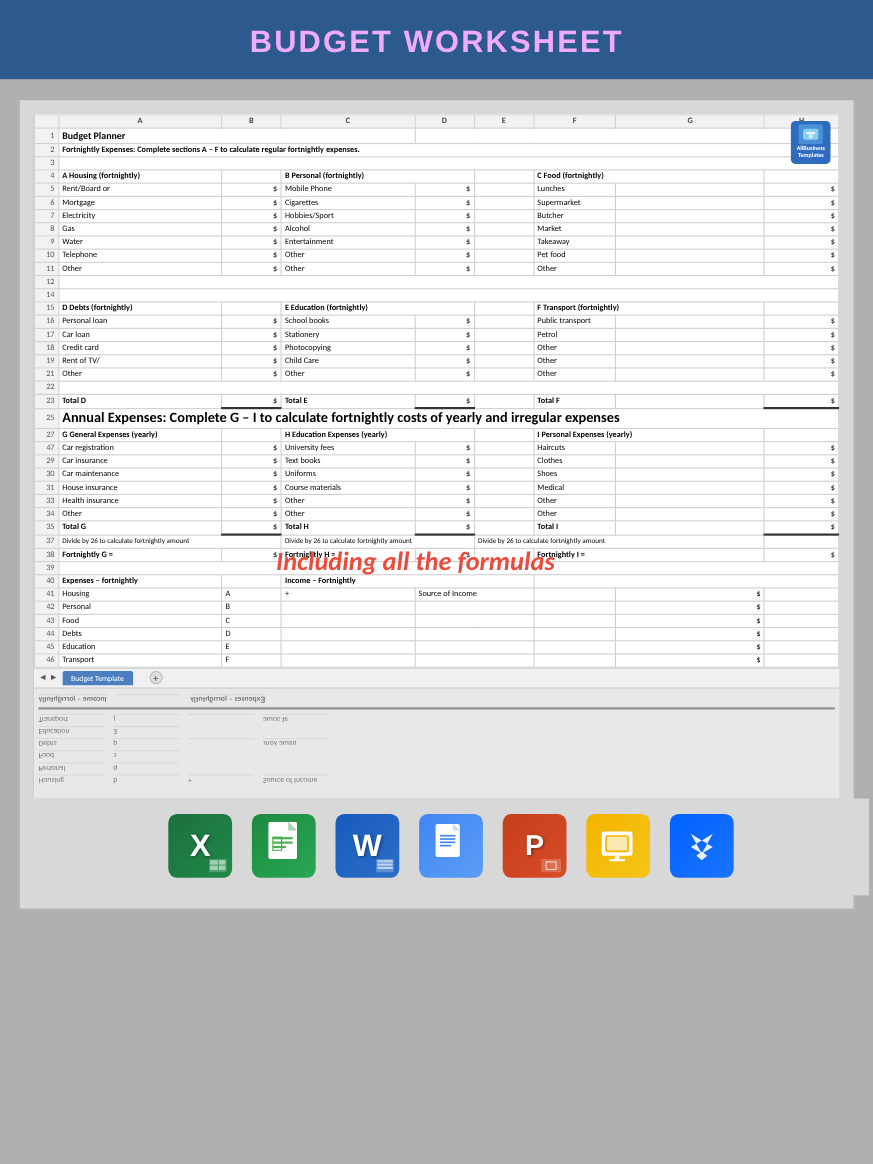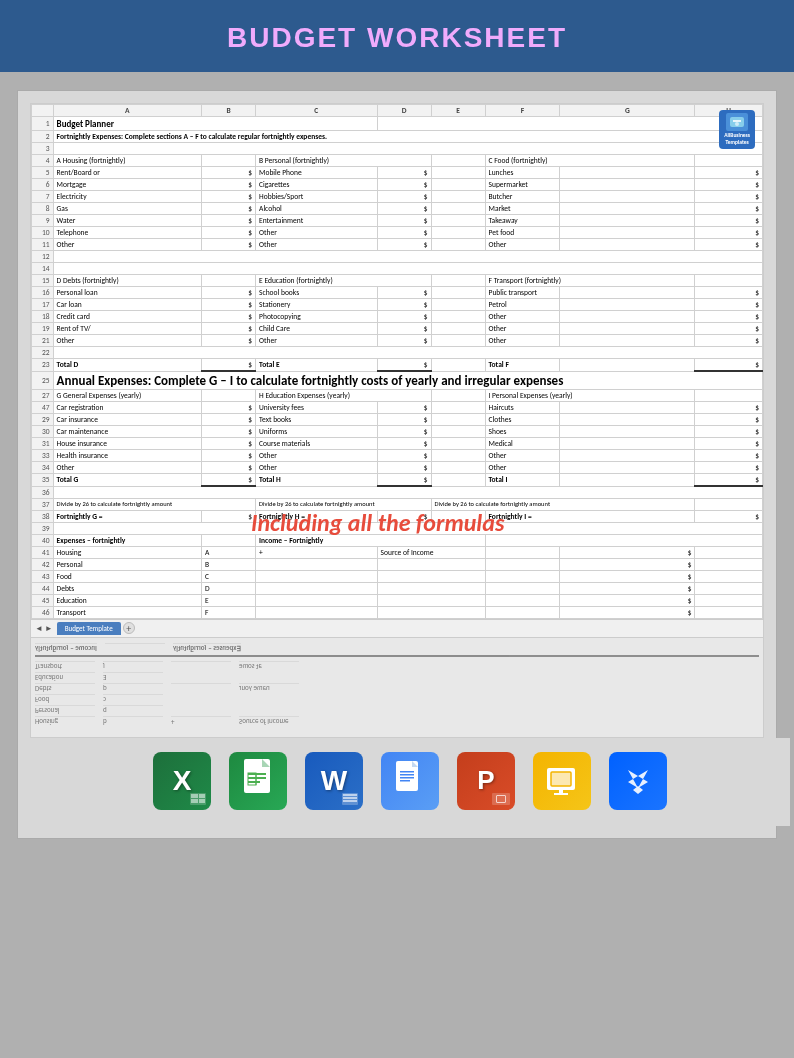--- a/index.html
+++ b/index.html
@@ -70,21 +70,21 @@
     }
     .col-header {
       background: #f2f2f2;
       text-align: center;
       font-size: 7px;
       color: #444;
       font-weight: bold;
       height: 12px;
     }
     .bold { font-weight: bold; }
-    .section-header { font-weight: normal; font-size: 7.5px; }
+    .section-header { font-weight: bold; font-size: 7.5px; }
     .total-row { font-weight: bold; }
     .dollar { text-align: right; }
     .underline-cell { border-bottom: 2px solid #333 !important; }
 
     
     .allbiz-logo {
       position: absolute;
       top: 6px;
       right: 8px;
       background: #2d6cbf;
@@ -153,21 +153,21 @@
       background: #f0f0f0;
       border-top: 1px solid #ccc;
       padding: 2px 4px;
       height: 18px;
     }
     .tab-item {
       background: #4a7ebf;
       color: white;
       font-size: 7px;
       padding: 2px 8px;
-      margin-right: 2px;
+      margin-right: 15px;
       border-radius: 2px 2px 0 0;
     }
     .tab-add {
       background: #e0e0e0;
       border: 1px solid #bbb;
       border-radius: 50%;
       width: 12px;
       height: 12px;
       display: flex;
       align-items: center;
@@ -551,24 +551,20 @@
             <td class="total-row">Total G</td>
             <td class="dollar underline-cell">$</td>
             <td class="total-row">Total H</td>
             <td class="dollar underline-cell">$</td>
             <td></td>
             <td class="total-row">Total I</td>
             <td></td>
             <td class="dollar underline-cell">$</td>
           </tr>
 
-          <tr>
-            <td class="row-num">36</td>
-            <td colspan="8"></td>
-          </tr>
 
           <tr>
             <td class="row-num">37</td>
             <td colspan="2" style="font-size:6.5px;">Divide by 26 to calculate fortnightly amount</td>
             <td colspan="2" style="font-size:6.5px;">Divide by 26 to calculate fortnightly amount</td>
             <td colspan="3" style="font-size:6.5px;">Divide by 26 to calculate fortnightly amount</td>
             <td></td>
           </tr>
 
           <tr>

